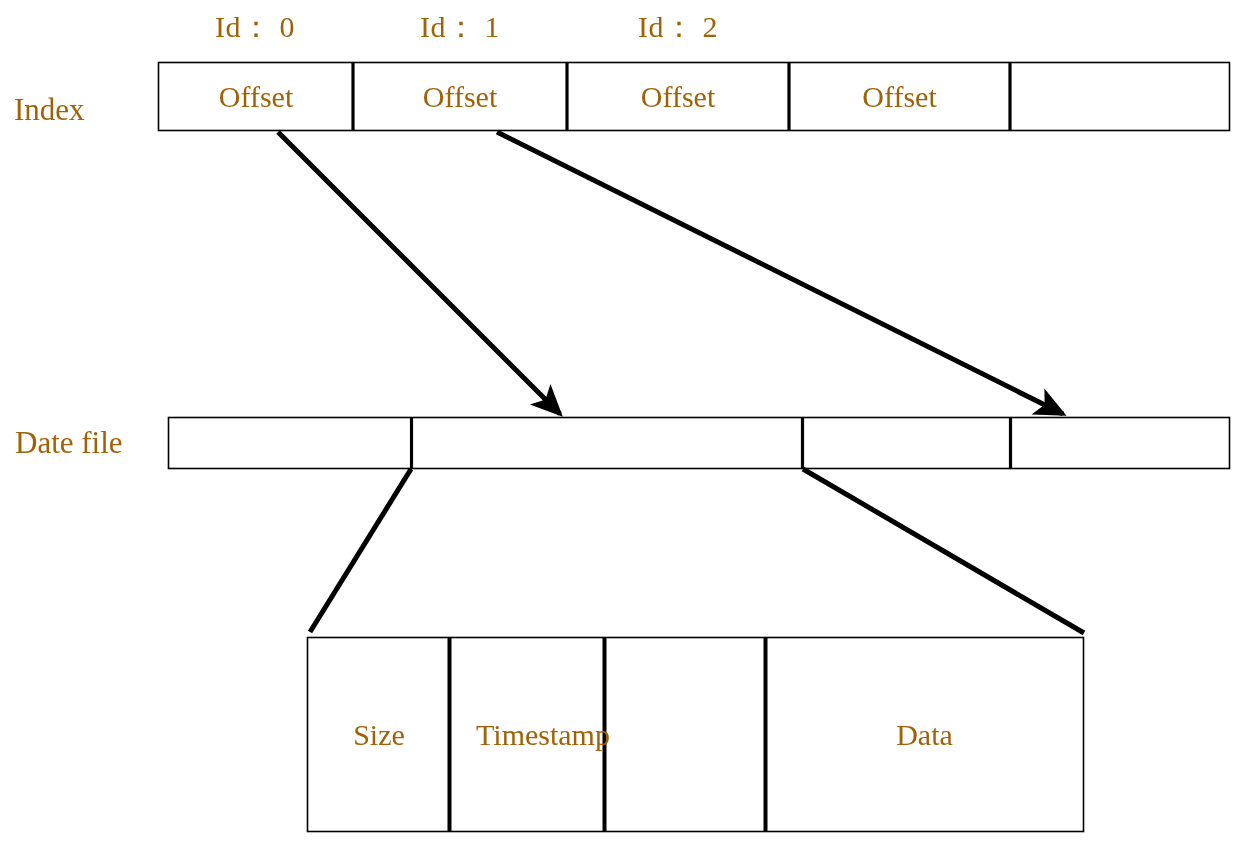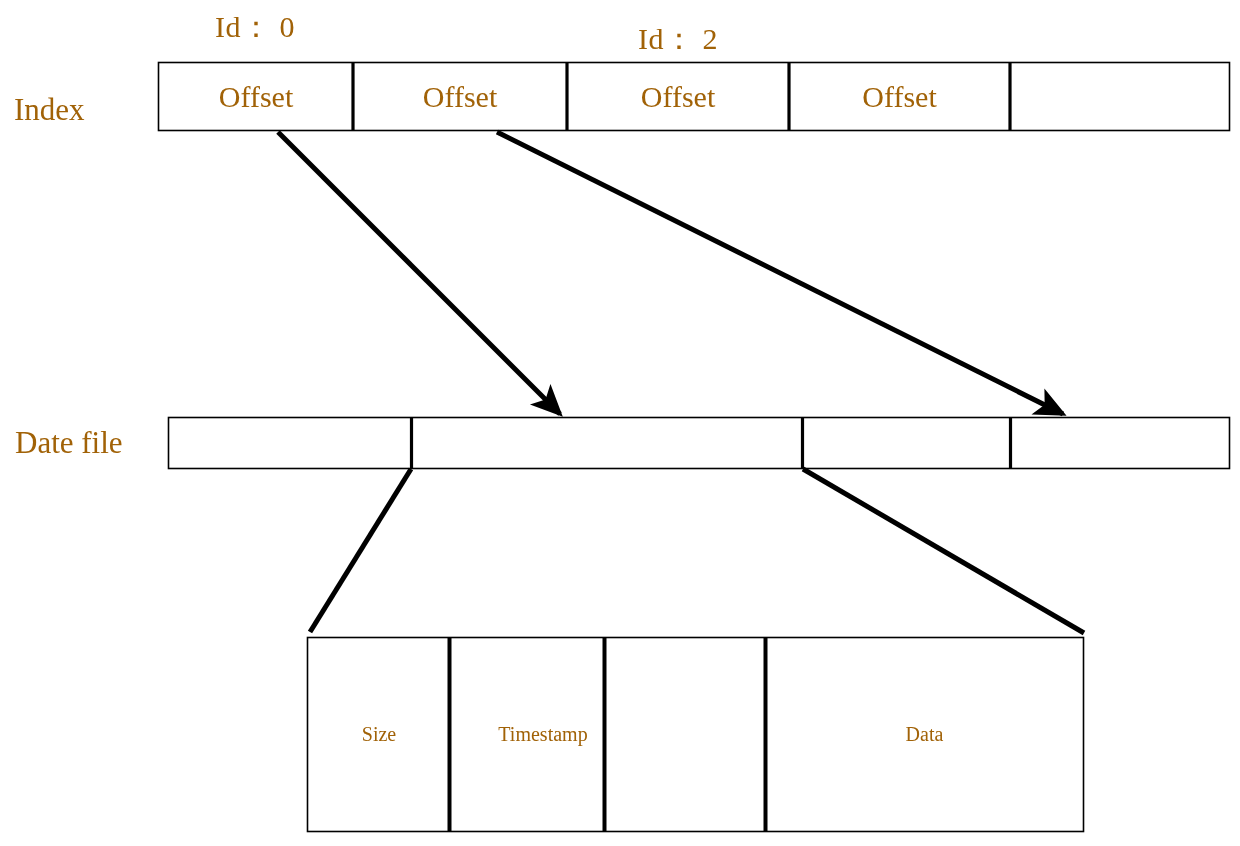--- a/index.html
+++ b/index.html
@@ -42,21 +42,21 @@
     text-align: left;
   }
   .id-label {
     font-size: 30px;
     letter-spacing: 0.5px;
   }
   .cell-label {
     font-size: 30px;
   }
   .rec-label {
-    font-size: 20px;
+    font-size: 30px;
     line-height: 1.12;
   }
   .centered-box {
     display: flex;
     align-items: center;
     justify-content: center;
     text-align: left;
   }
 </style>
 </head>
@@ -98,21 +98,22 @@
 
     <line x1="411" y1="469" x2="310" y2="632" stroke="#000000" stroke-width="5"></line>
     <line x1="803" y1="469" x2="1084" y2="633" stroke="#000000" stroke-width="5"></line>
   </svg>
 
   <div class="txt row-label" style="left:14px; top:82px; width:140px;margin-top:12px;">Index</div>
 
   <div class="txt row-label" style="left:15px; top:427px; width:150px;">Date file</div>
 
   <div class="txt id-label" style="left:185px; top:12px; width:140px;">Id： 0</div>
-  <div class="txt id-label" style="left:608px; top:24px; width:140px;">Id： 2</div>
+  <div class="txt id-label" style="left:390px; top:12px; width:140px;">Id： 1</div>
+  <div class="txt id-label" style="left:608px; top:12px; width:140px;">Id： 2</div>
 
   <div class="txt cell-label centered-box" style="left:159px; top:63px; width:194px; height:67px;">Offset</div>
   <div class="txt cell-label centered-box" style="left:353px; top:63px; width:214px; height:67px;">Offset</div>
   <div class="txt cell-label centered-box" style="left:567px; top:63px; width:222px; height:67px;">Offset</div>
   <div class="txt cell-label centered-box" style="left:789px; top:63px; width:221px; height:67px;">Offset</div>
   <div class="txt cell-label centered-box" style="left:1010px; top:63px; width:220px; height:67px;"></div>
 
   <div class="txt cell-label centered-box" style="left:169px; top:418px; width:243px; height:50px;"></div>
   <div class="txt cell-label centered-box" style="left:412px; top:418px; width:391px; height:50px;"></div>
   <div class="txt cell-label centered-box" style="left:803px; top:418px; width:208px; height:50px;"></div>

